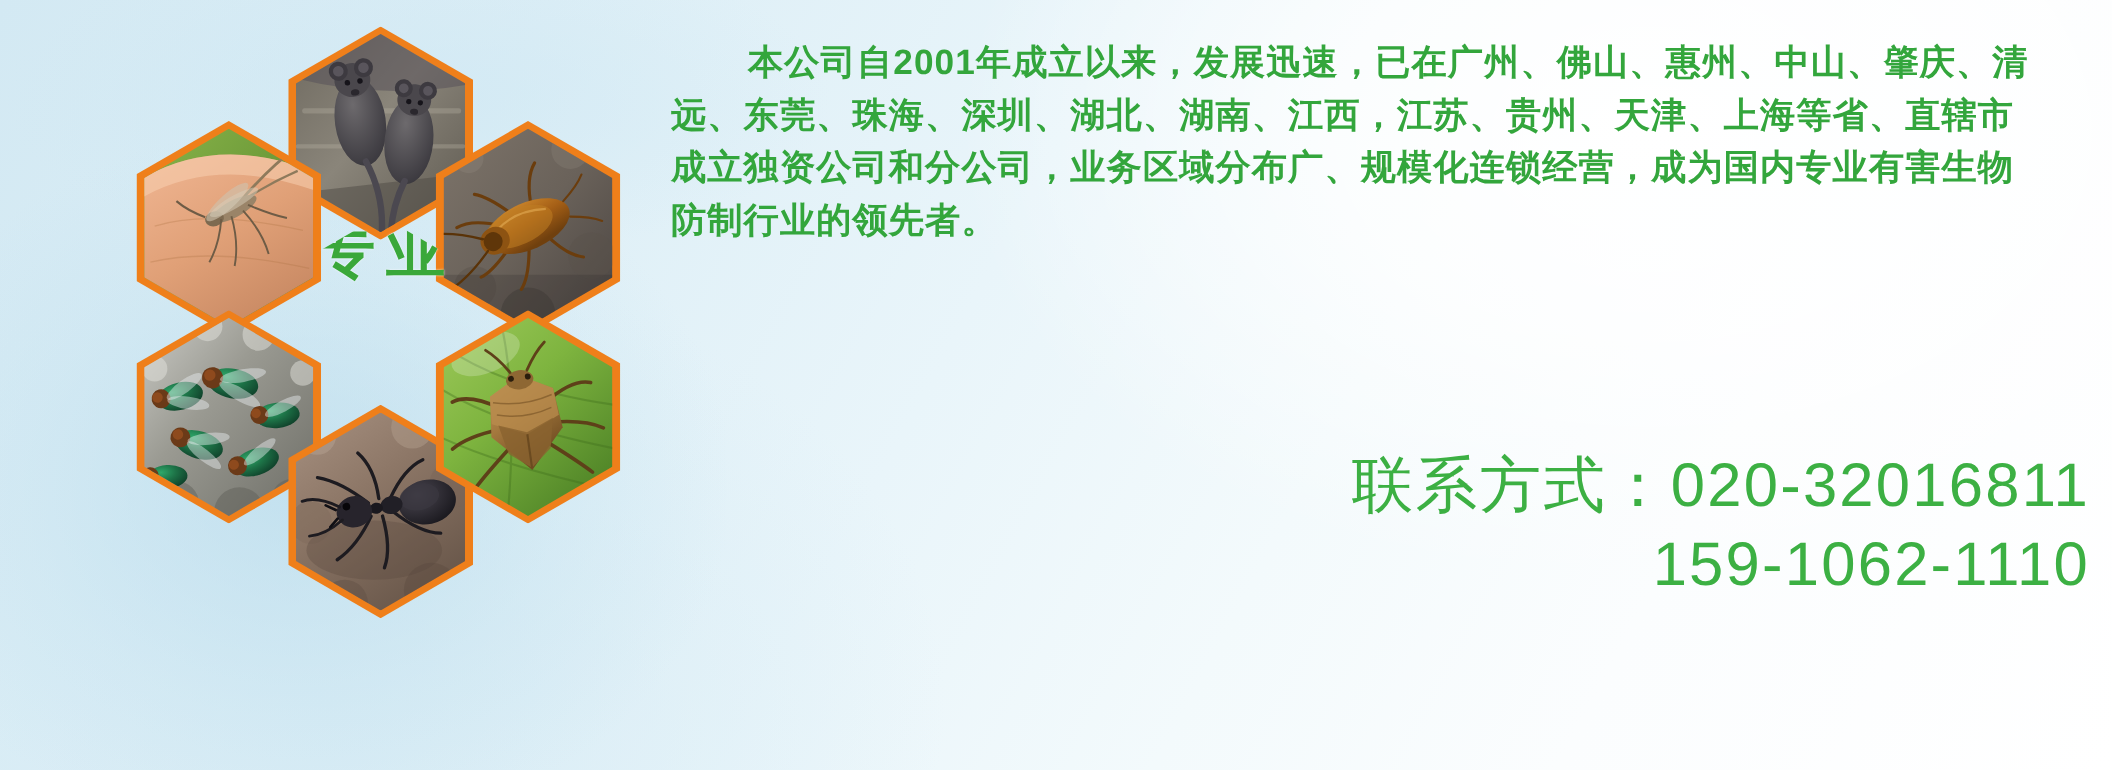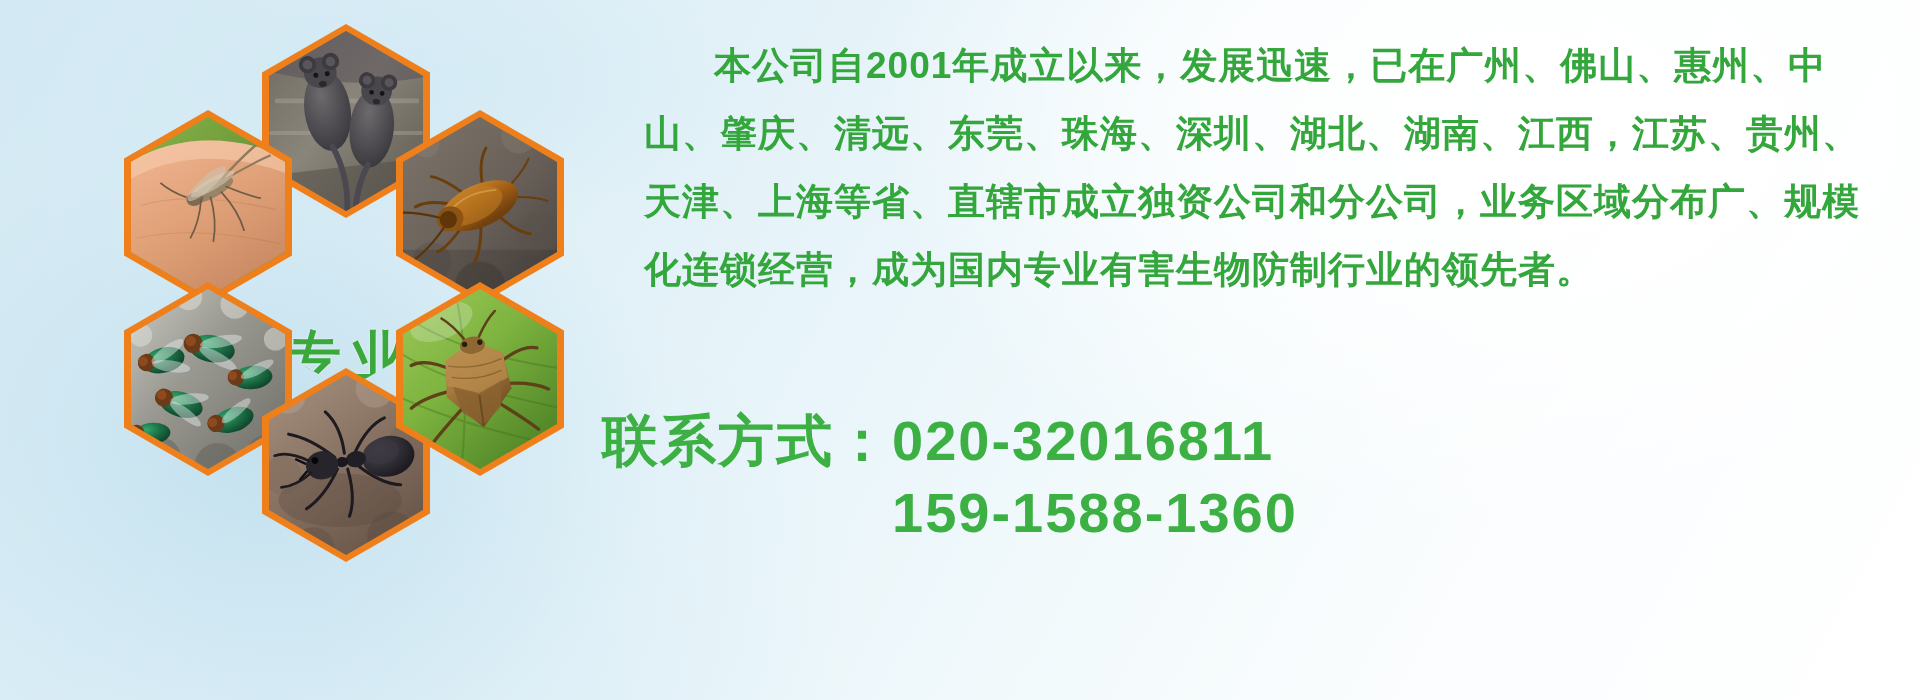--- a/index.html
+++ b/index.html
@@ -53,55 +53,55 @@
     overflow:hidden;
   }
   .hex .art { position:absolute; inset:0; }
 
   .hex-label {
     position:absolute;
     width:var(--w); height:var(--h);
     clip-path: polygon(50% 0%, 100% 25%, 100% 75%, 50% 100%, 0% 75%, 0% 25%);
     -webkit-clip-path: polygon(50% 0%, 100% 25%, 100% 75%, 50% 100%, 0% 75%, 0% 25%);
     display:flex; flex-direction:column;
-    align-items:center; justify-content:flex-end;
+    align-items:center; justify-content:flex-start;
     background:transparent;
   }
   .hex-label span {
     color:#3aa83a;
     font-weight:bold;
     font-size:54px;
     letter-spacing:10px;
     text-indent:10px;
     line-height:1.22;
     text-shadow:0 0 2px rgba(255,255,255,0.9);
   }
 
   
   #copy {
     position:absolute;
     left:610px; top:32px;
     width:1280px;
   }
   #intro {
     color:#33a63c;
-    font-size:37px;
+    font-size:32px;
     font-weight:bold;
-    line-height:68px;
+    line-height:48px;
     letter-spacing:1px;
     text-indent:70px;
     width:1245px;
-    margin-left:34px;
   }
   #contact {
     position:absolute;
-    left:602px; top:405px;
+    left:620px; top:405px;
     width:1280px;
     color:#3cb043;
-    font-weight:bold;
+    font-weight:normal;
+    text-align:right;
   }
   #contact .line1 {
     font-size:56px;
     line-height:72px;
     letter-spacing:2px;
   }
   #contact .line2 {
     font-size:56px;
     line-height:72px;
     letter-spacing:2px;
@@ -452,17 +452,17 @@
 
   <div id="copy">
     <p id="intro">本公司自2001年成立以来，发展迅速，已在广州、佛山、惠州、中山、肇庆、清远、东莞、珠海、深圳、湖北、湖南、江西，江苏、贵州、天津、上海等省、直辖市成立独资公司和分公司，业务区域分布广、规模化连锁经营，成为国内专业有害生物防制行业的领先者。</p>
   </div>
 
   <div id="contact">
     <div class="line1">
       <span>联系方式：</span><span>020-32016811</span>
     </div>
     <div class="line2">
-      <span>159-1588-1360</span>
+      <span>159-1062-1110</span>
     </div>
   </div>
 
 </div>
 
 </body></html>

